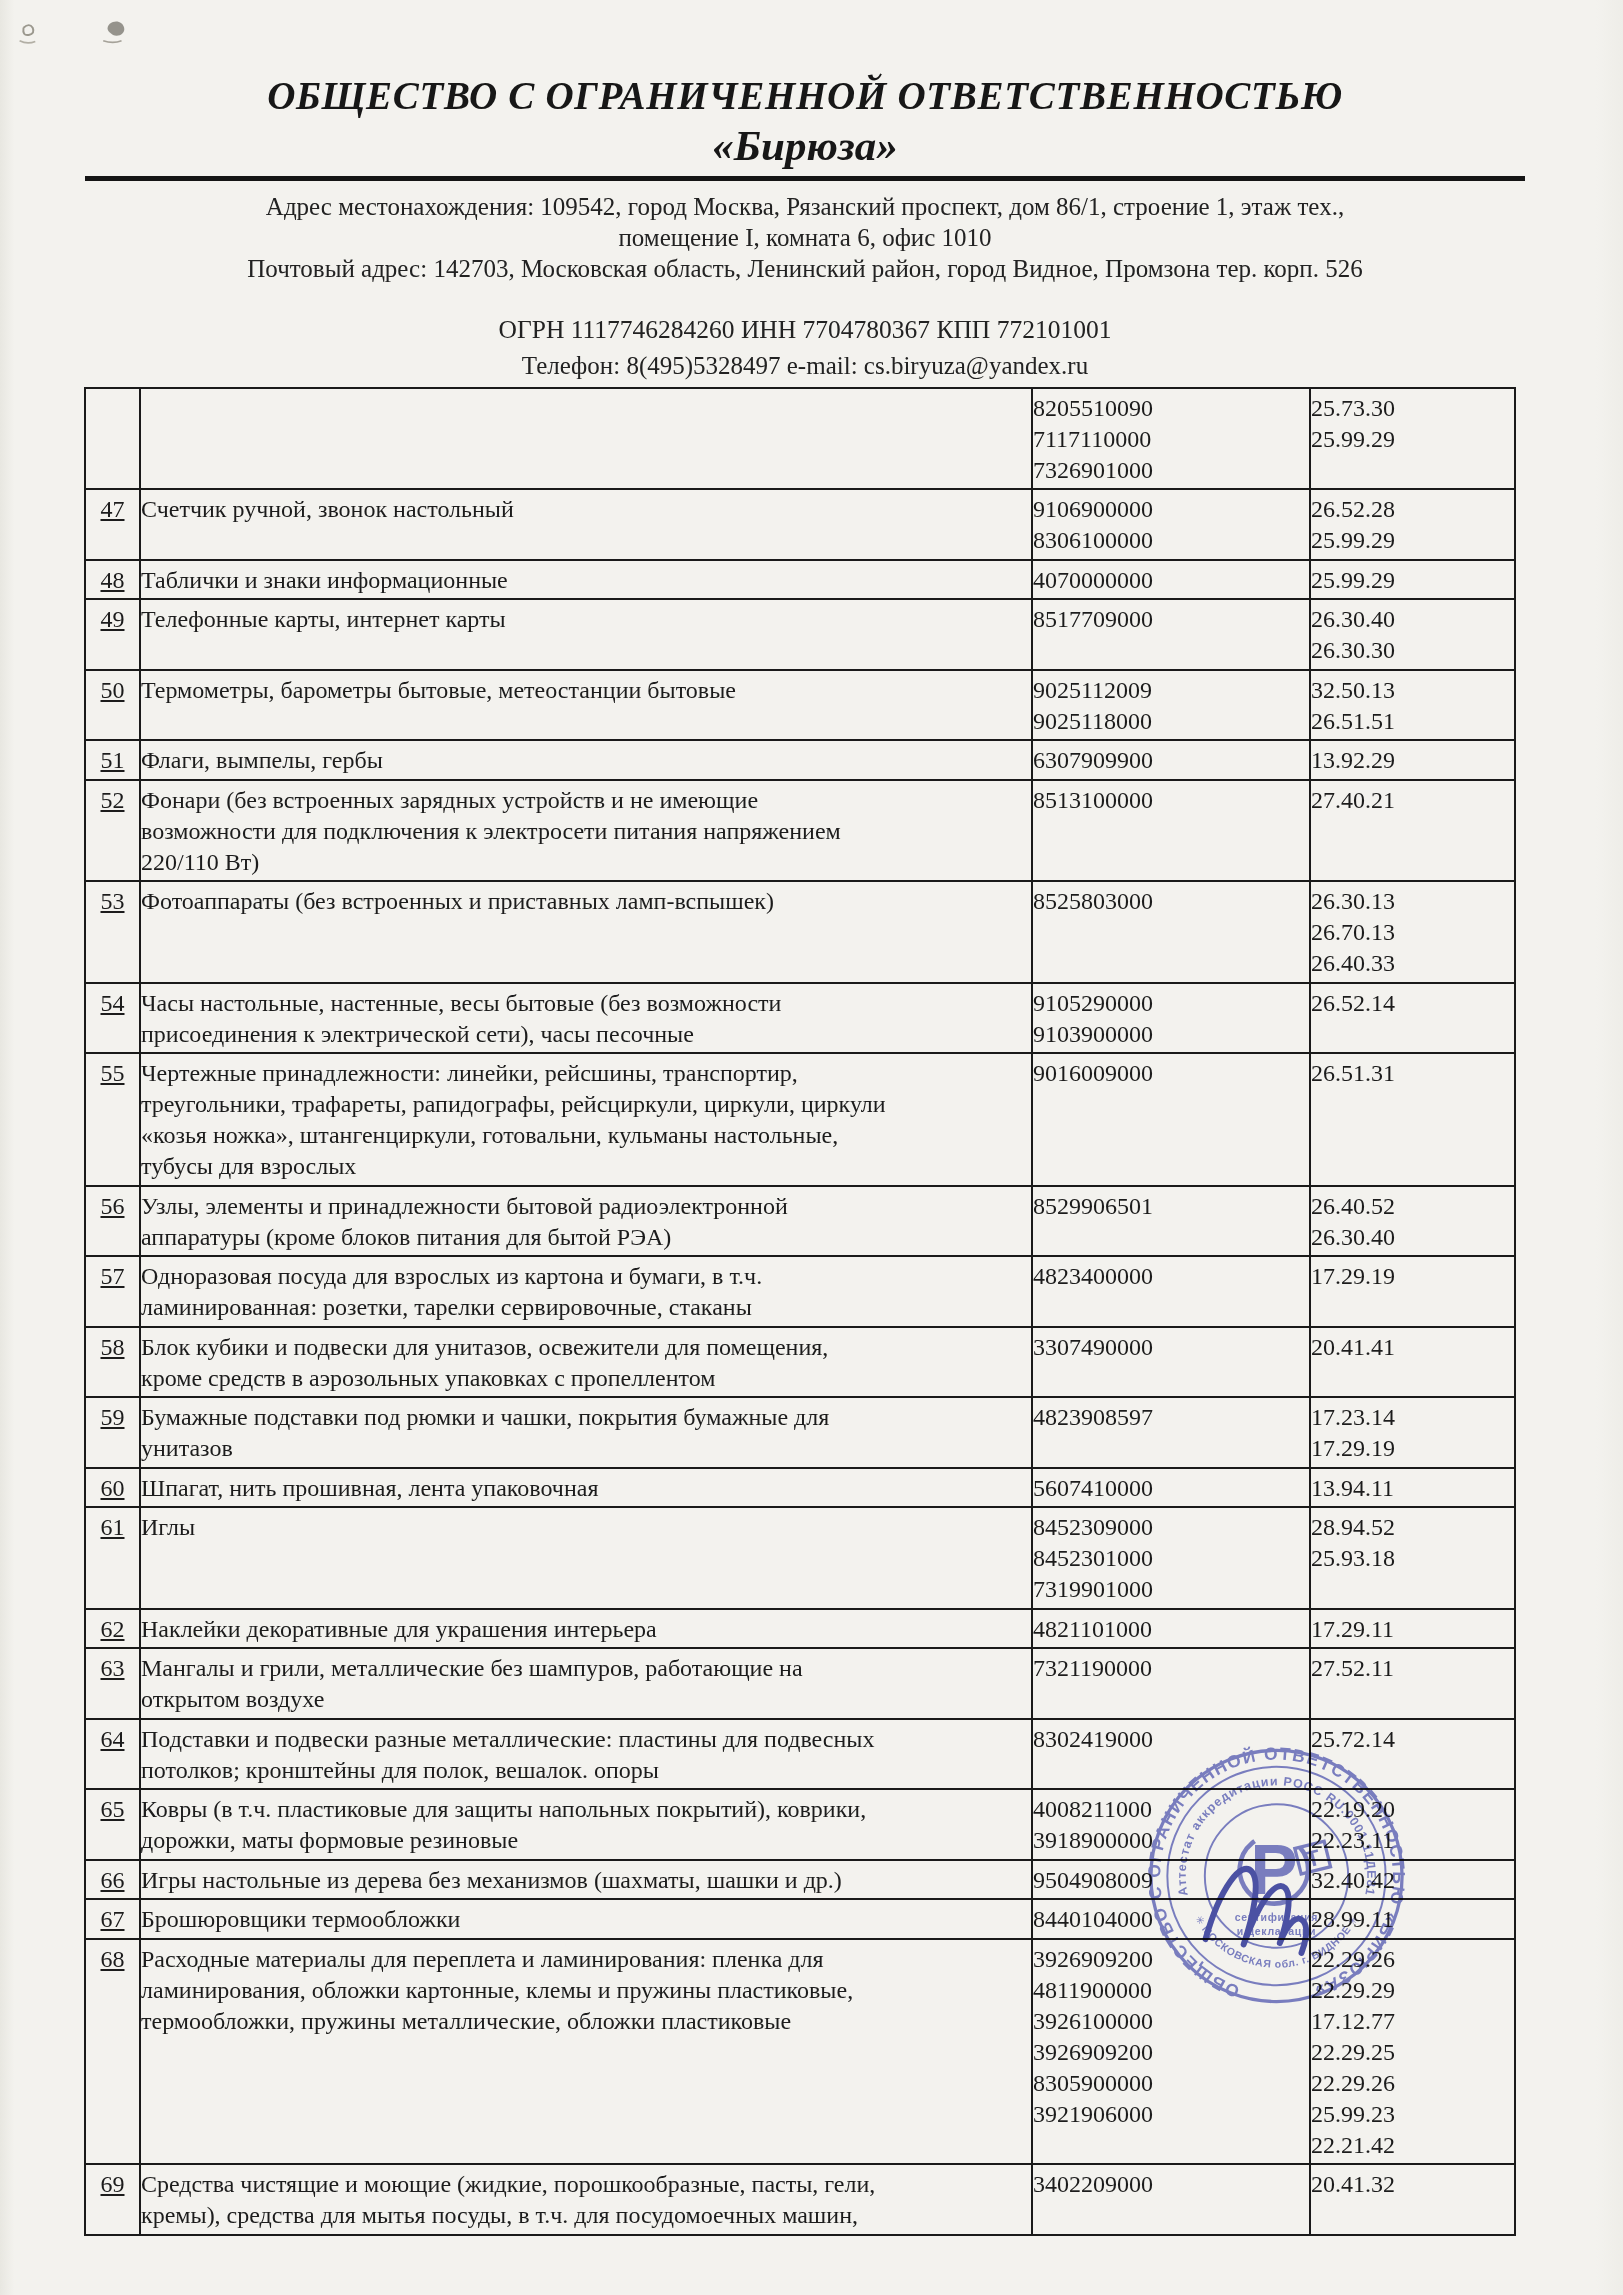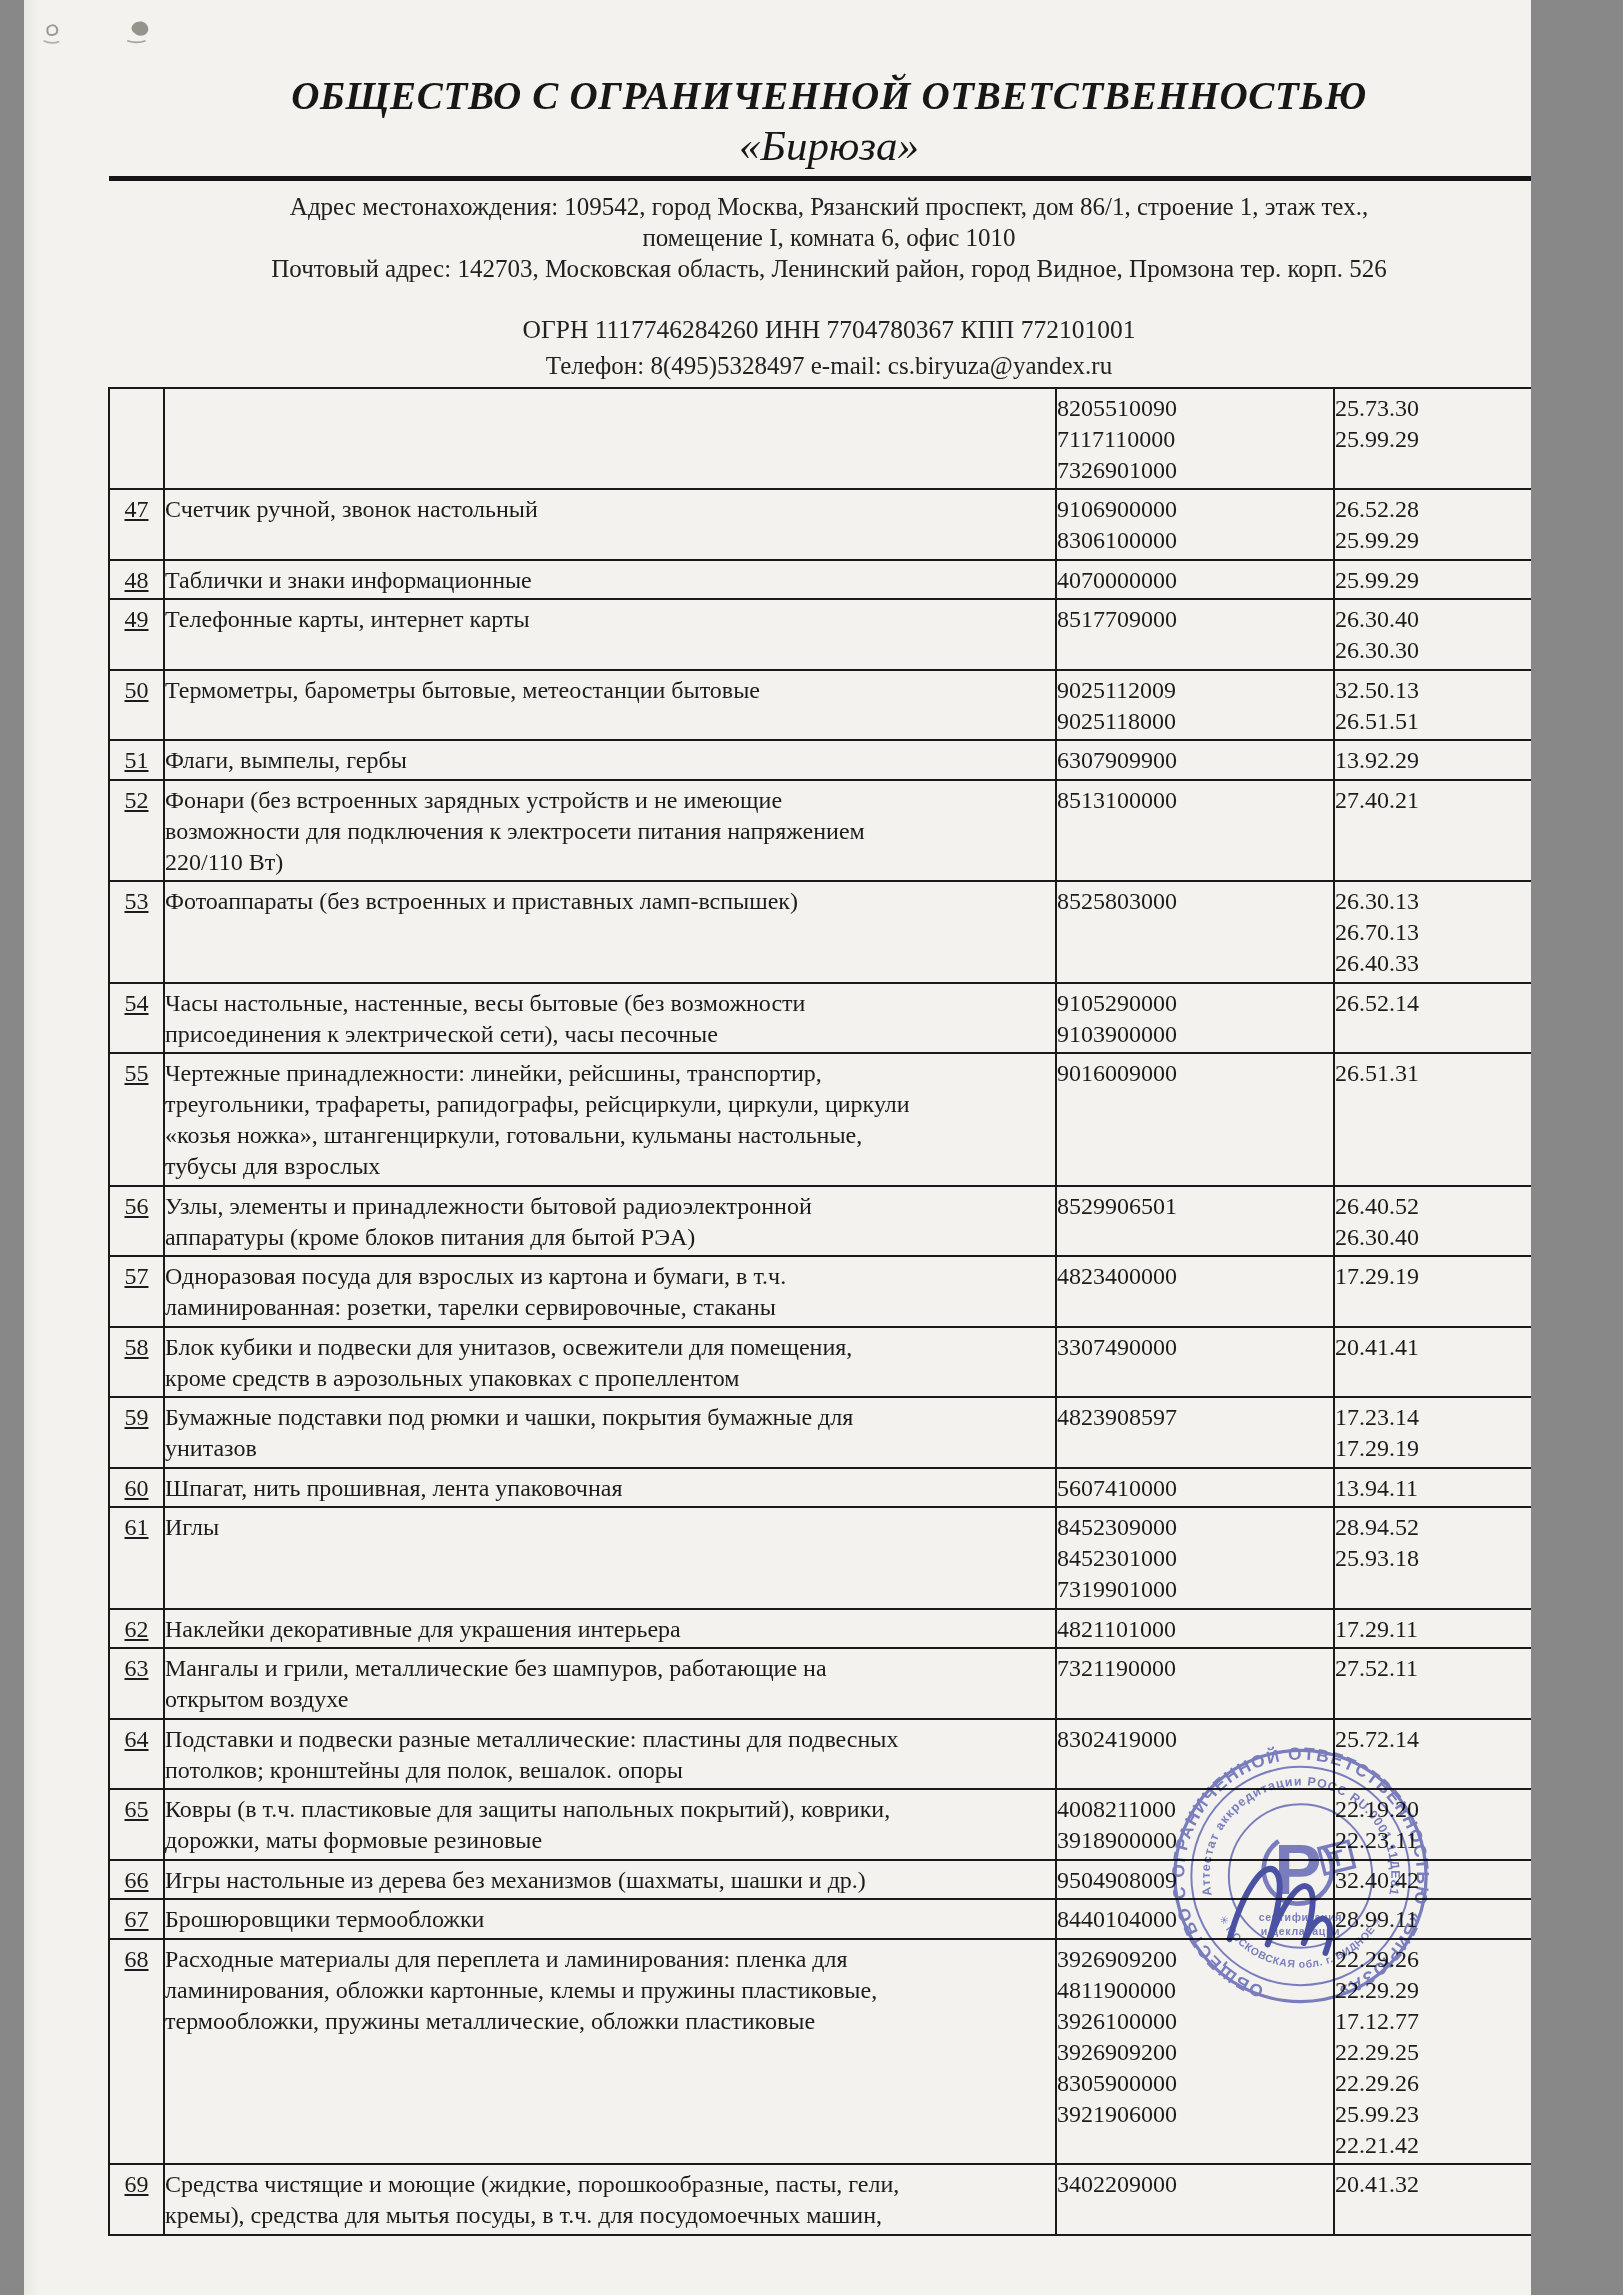--- a/index.html
+++ b/index.html
@@ -1,28 +1,27 @@
 <!DOCTYPE html>
 <html style="font-size:10.5px"><head>
 <meta charset="utf-8">
 <style>
   html,body{margin:0;padding:0;background:#888;}
   .page{
     position:relative;
-    width:1507px;height:2295px;
+    width:1623px;height:2295px;
     background:linear-gradient(90deg,#e8e7e1 0px,#f3f2ee 14.4px,#f3f2ee 1596px,#eeede8 1623px);
     font-family:"Liberation Serif","DejaVu Serif",serif;
     color:#1e1e1e;
     overflow:hidden;
-    margin-left:24px;
   }
   
   .header{position:absolute;left:85px;top:0;width:1440px;text-align:center;}
   .t1{margin-top:73px;font-size:39px;font-weight:700;font-style:italic;letter-spacing:0.7px;color:#171717;}
-  .t2{margin-top:2.6px;font-size:43px;font-weight:400;font-style:italic;color:#171717;}
+  .t2{margin-top:2.6px;font-size:43px;font-weight:700;font-style:italic;color:#171717;}
   .rule{height:4.6px;background:#151515;margin-top:6.5px;}
   .addr1{margin-top:10.5px;}
   .addr,.ogrn,.phone{font-size:25px;line-height:31px;color:#222;}
   .ogrn{margin-top:30px;font-size:25.5px;}
   .phone{margin-top:4.6px;}
   
   table.doc{
     position:absolute;left:84px;top:387px;
     border-collapse:collapse;table-layout:fixed;width:1429px;
   }

